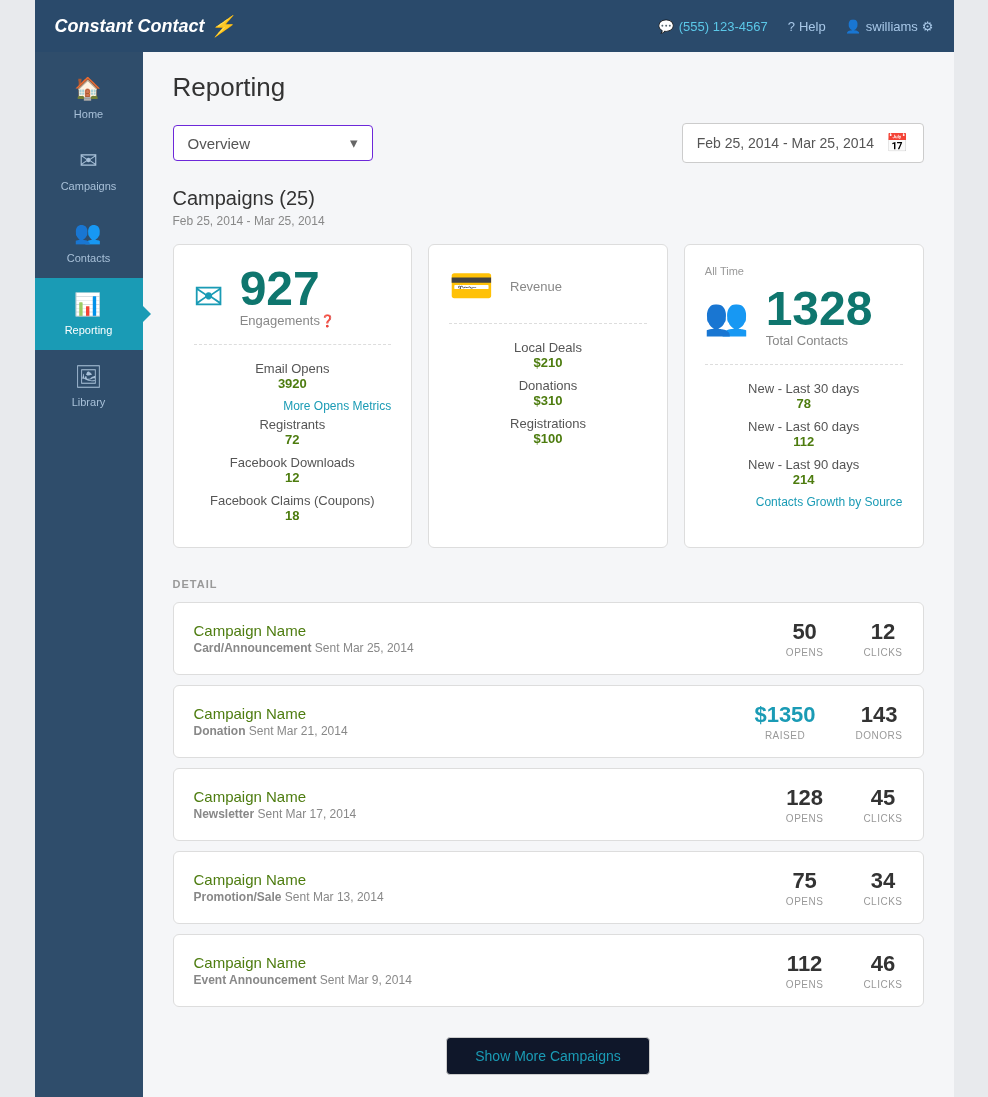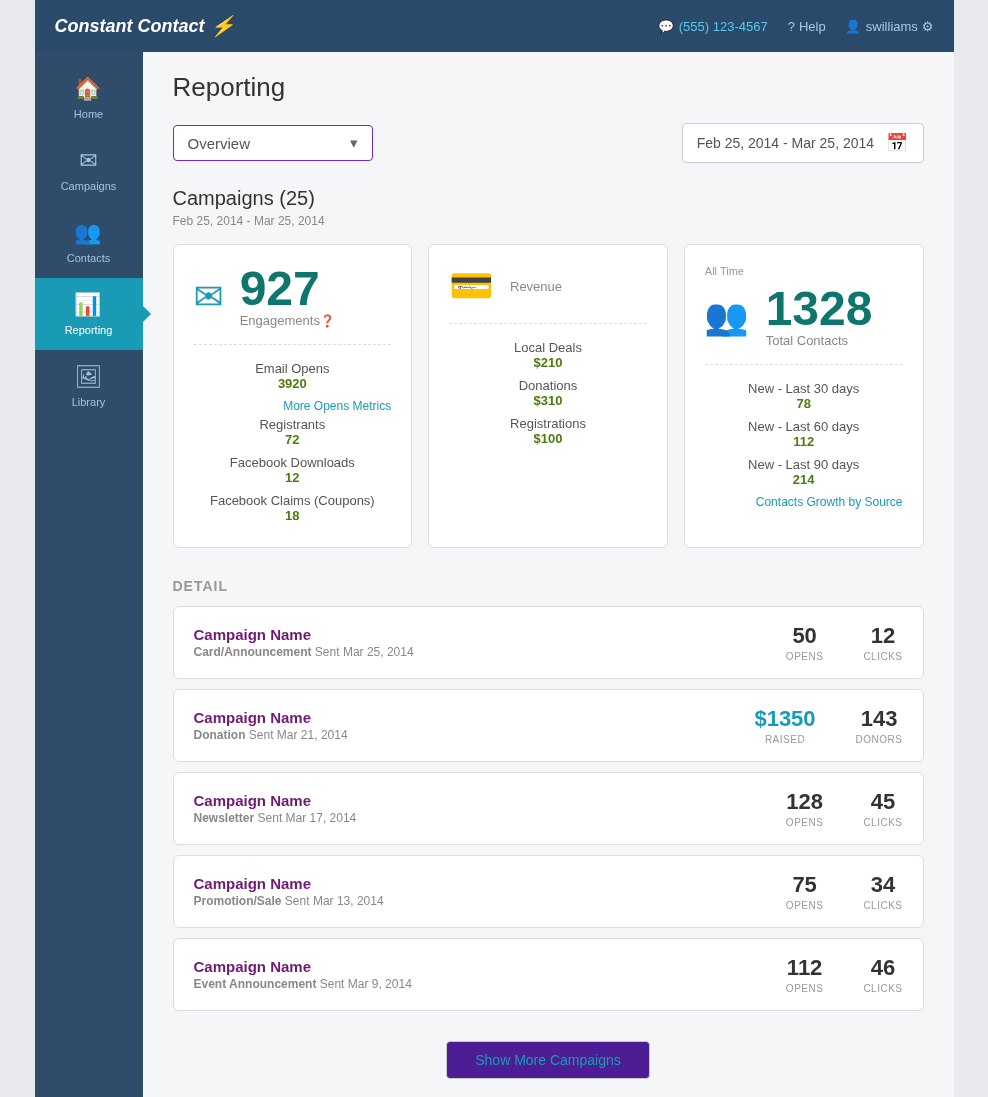--- a/index.html
+++ b/index.html
@@ -51,36 +51,36 @@
     .stat-label .help-icon { color: #ccc; font-size: 12px; }
     .stat-divider { border: none; border-top: 1px dashed #ddd; margin-bottom: 12px; }
     .stat-rows { font-size: 13px; }
     .stat-row-item { display: flex; justify-content: space-between; align-items: center; padding: 4px 0; flex-direction: column; }
     .stat-row-item .label { color: #555; }
     .stat-row-item .value { color: #4d7c0f; font-weight: bold; }
     .stat-link { color: #1a9bb5; font-size: 12px; text-align: right; display: block; cursor: pointer; text-decoration: none; margin-top: 4px; }
     .all-time-label { font-size: 11px; color: #999; margin-bottom: 8px; }
 
     
-    .detail-label { font-size: 14px; color: #999; letter-spacing: 1px; font-weight: bold; margin-bottom: 12px; }
+    .detail-label { font-size: 11px; color: #999; letter-spacing: 1px; font-weight: bold; margin-bottom: 12px; }
     .campaign-list { display: flex; flex-direction: column; gap: 0; }
     .campaign-item { background: #fff; border: 1px solid #ddd; border-radius: 6px; padding: 16px 20px; display: flex; align-items: center; justify-content: space-between; margin-bottom: 10px; }
     .campaign-info { flex: 1; }
-    .campaign-name { color: #701a75; font-size: 15px; font-weight: bold; cursor: pointer; }
+    .campaign-name { color: #4d7c0f; font-size: 15px; font-weight: normal; cursor: pointer; }
     .campaign-meta { font-size: 12px; color: #888; margin-top: 2px; }
     .campaign-meta .type { font-weight: bold; color: #888; }
     .campaign-stats { display: flex; gap: 40px; align-items: flex-start; }
     .campaign-stat { text-align: center; }
     .campaign-stat .num { font-size: 22px; font-weight: bold; color: #333; }
     .campaign-stat .num.money { color: #1a9bb5; }
     .campaign-stat .sub { font-size: 10px; color: #999; letter-spacing: 0.5px; margin-top: 2px; }
 
     
     .show-more-row { text-align: center; padding: 20px; }
-    .show-more-btn { background: #4c1d95; border: 1px solid #ccc; border-radius: 4px; padding: 10px 28px; color: #1a9bb5; font-size: 14px; cursor: pointer; }
+    .show-more-btn { background: #0f172a; border: 1px solid #ccc; border-radius: 4px; padding: 10px 28px; color: #1a9bb5; font-size: 14px; cursor: pointer; }
   </style>
 </head>
 <body>
 
 <div class="app-shell">
 
   <nav class="top-nav">
     <div class="brand">
       <span>Constant Contact</span>
       <span class="brand-icon">⚡</span>

